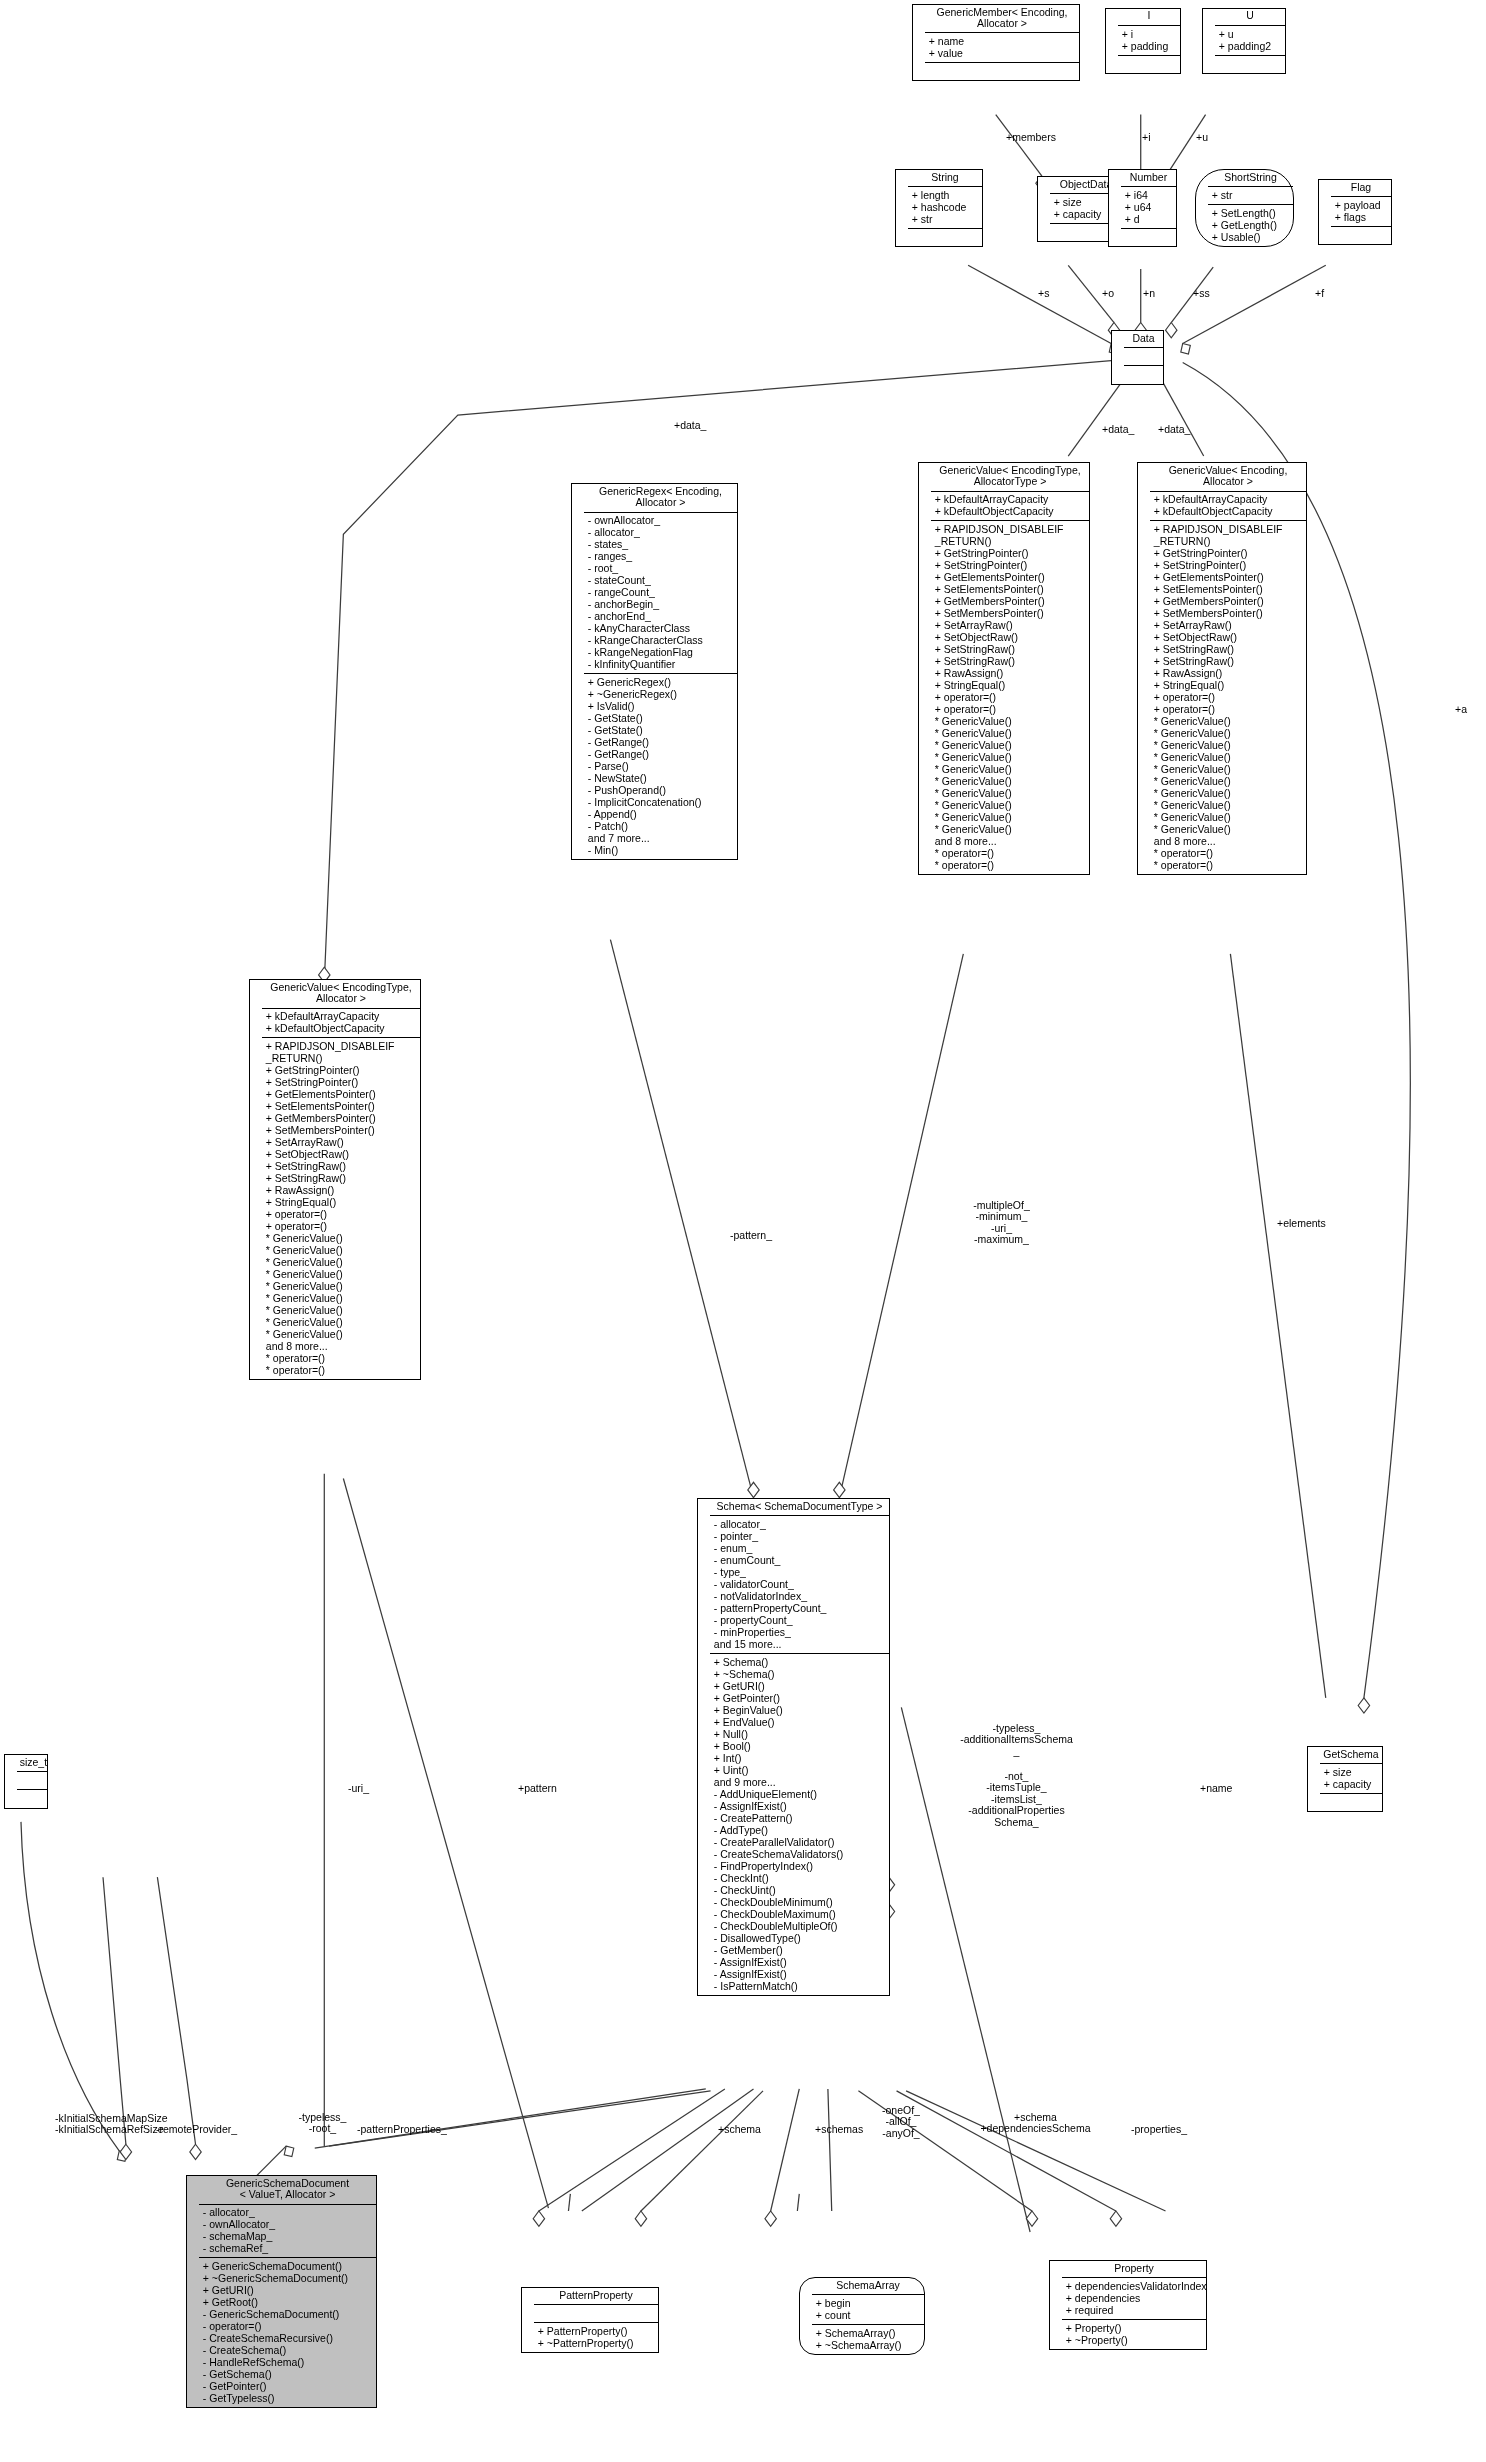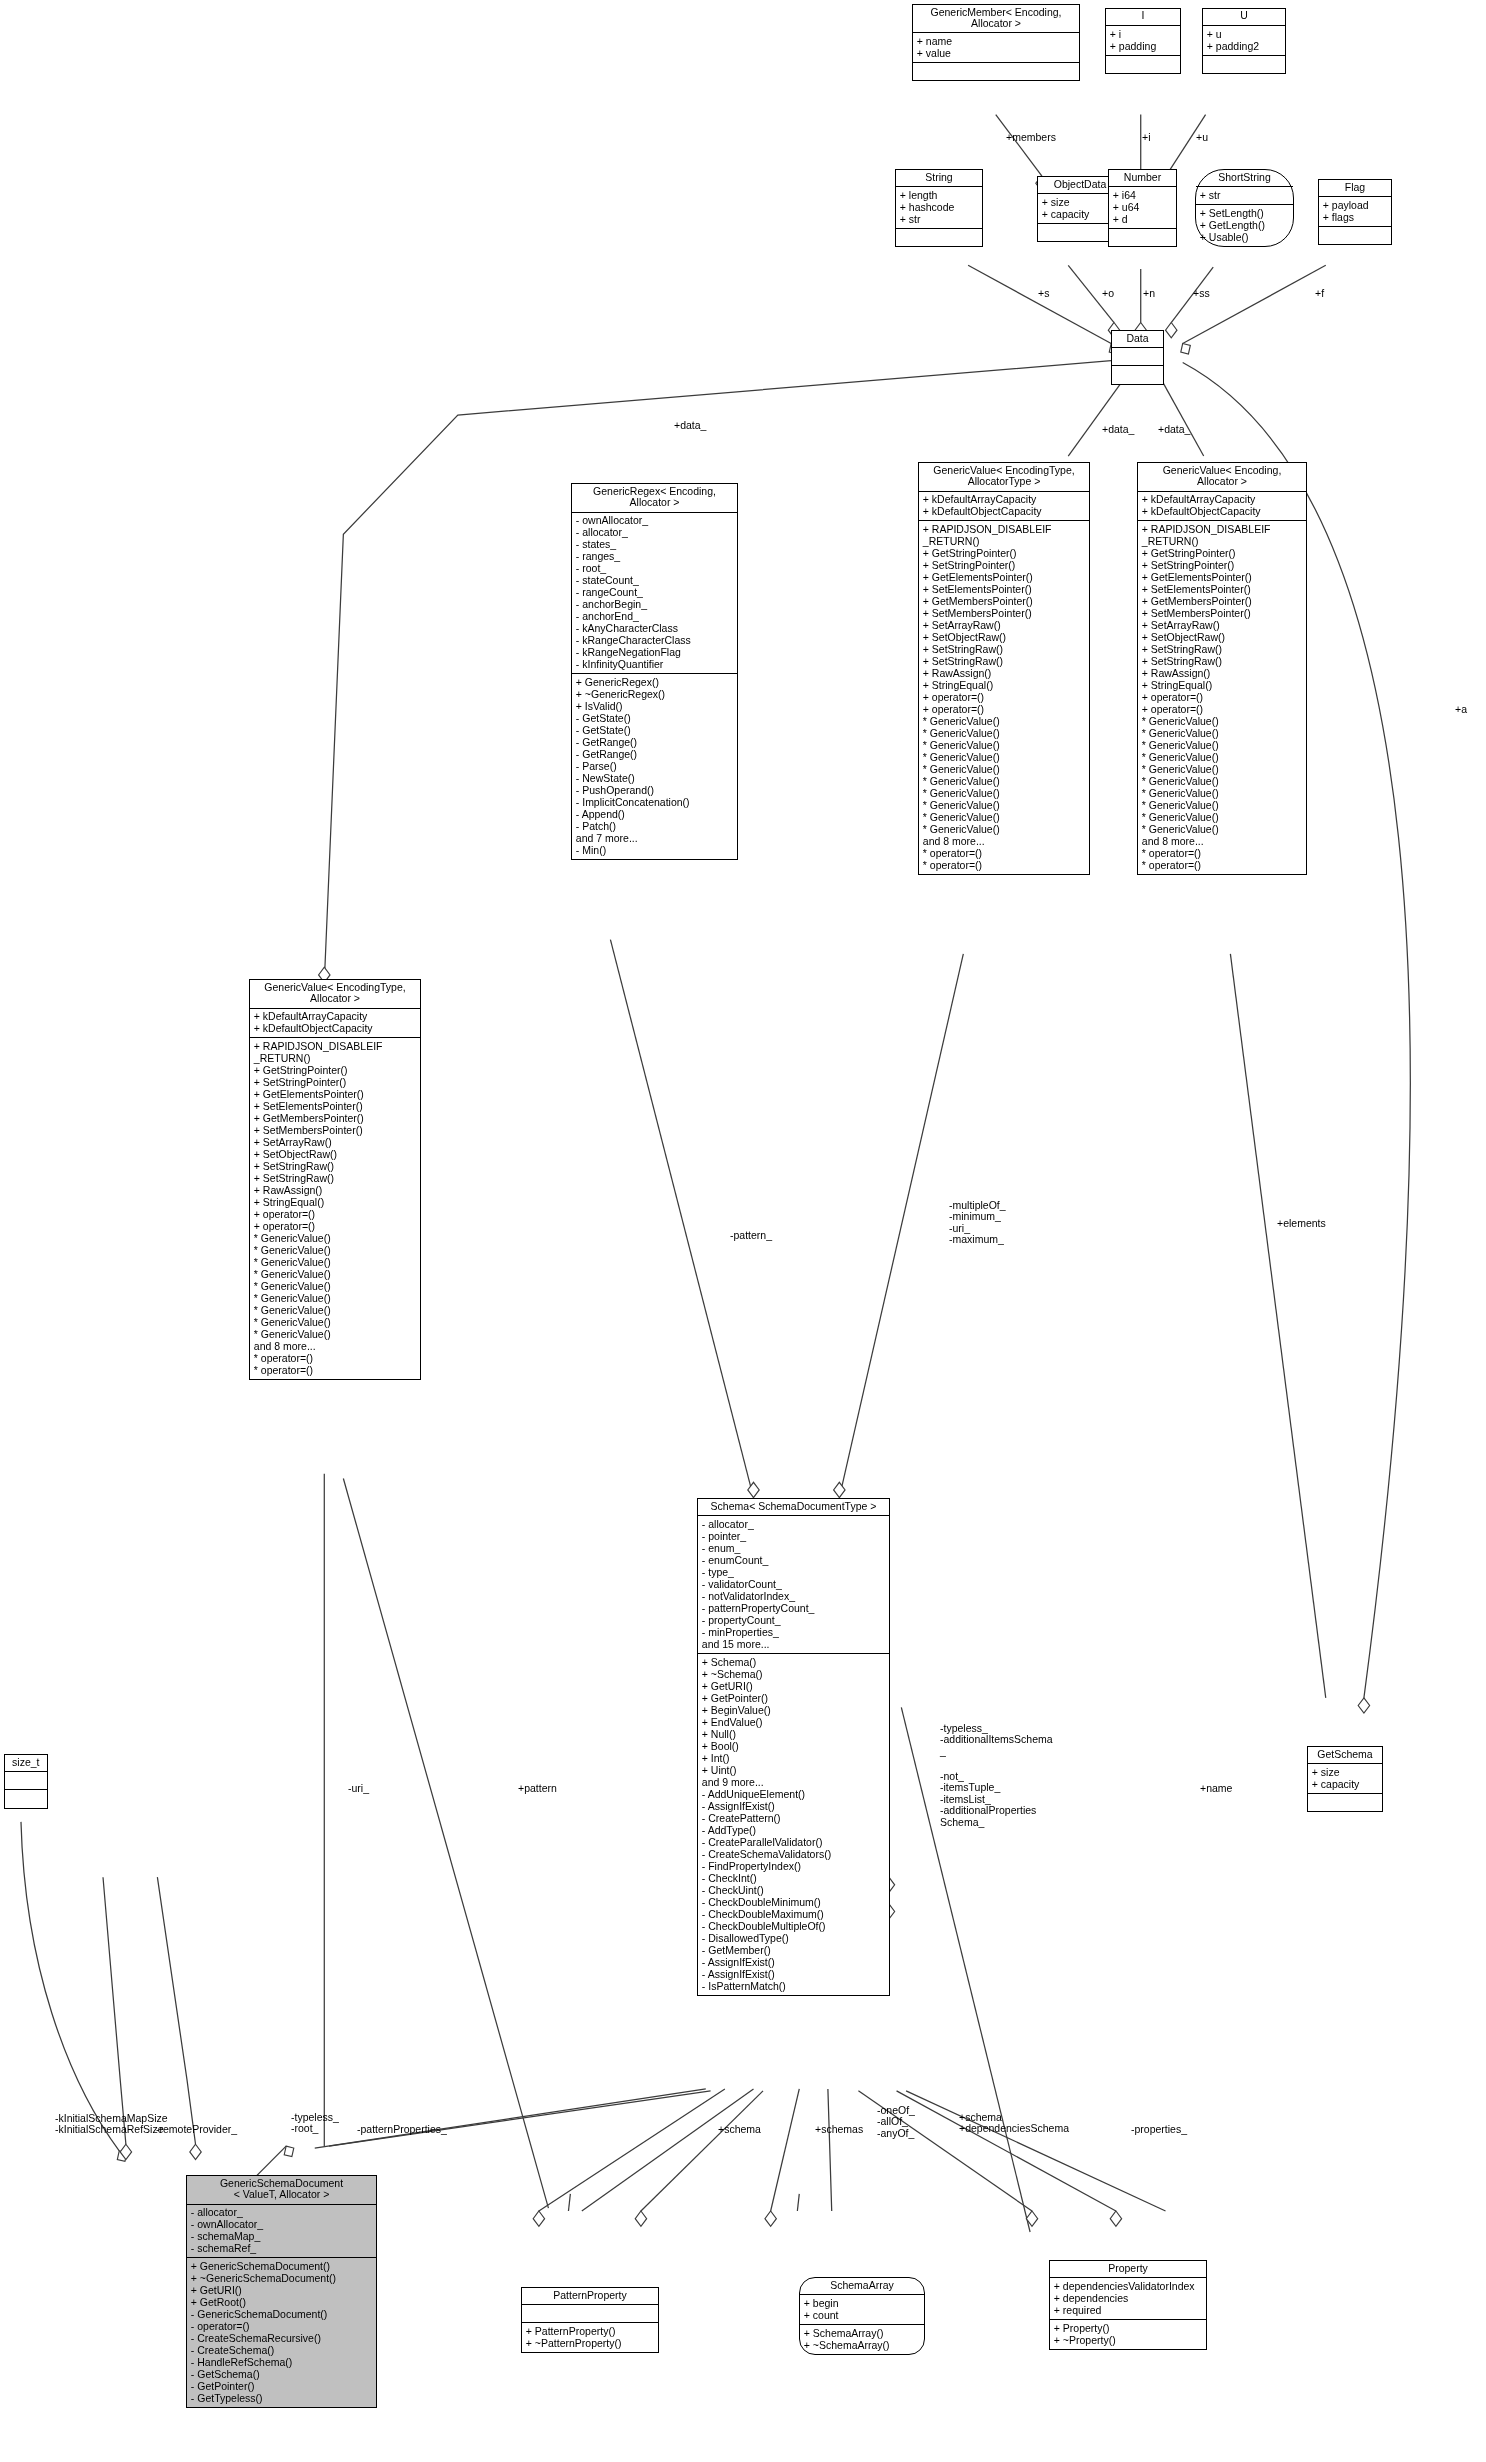--- a/index.html
+++ b/index.html
@@ -19,20 +19,21 @@
     left:0; top:0;
     width:1486px; height:2462px;
     pointer-events:none;
   }
   .node{
     position:absolute;
     border:1px solid #000;
     background:#ffffff;
     box-sizing:border-box;
     z-index:5;
+    padding-left:12px;
   }
   .node.filled{ background:#c0c0c0; }
   .n-title{
     text-align:center;
     padding:1.9px 2.9px 2.9px 2.9px;
     font-size:10.5px;
     line-height:11.4px;
     border-bottom:1px solid #000;
     white-space:pre-line;
   }
@@ -43,21 +44,21 @@
     border-bottom:1px solid #000;
   }
   .n-sec:last-child{ border-bottom:none; }
   .n-sec.empty{ min-height:12.4px; }
   .n-row{ white-space:nowrap; }
   .elabel{
     position:absolute;
     font-size:10.5px;
     line-height:11.4px;
     white-space:pre-line;
-    text-align:left;
+    text-align:center;
     z-index:6;
     color:#000;
   }
   .elabel.left{ text-align:left; }
 </style>
 </head>
 <body>
 
 <div id="canvas">
 

